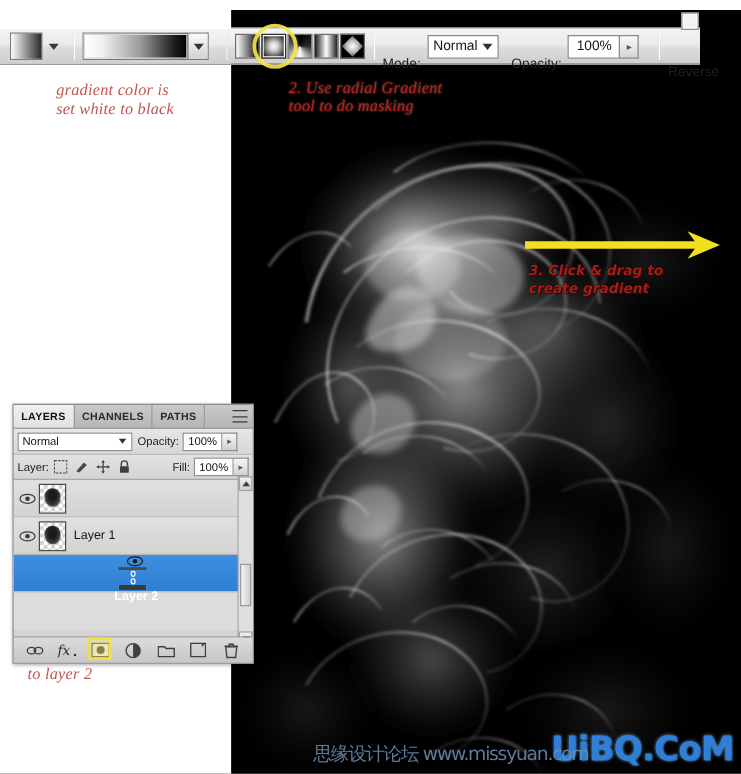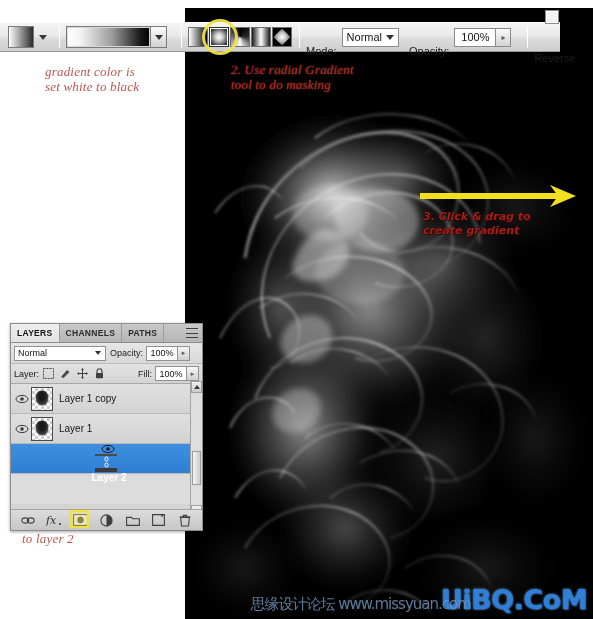--- a/index.html
+++ b/index.html
@@ -499,21 +499,20 @@
     <div class="layer-row">
       <span class="eye">
         <svg width="14" height="10" viewBox="0 0 14 10">
             <ellipse cx="7" cy="5" rx="6" ry="3.6" fill="none" stroke="#3a3a3a" stroke-width="1"></ellipse>
             <circle cx="7" cy="5" r="1.8" fill="#3a3a3a"></circle>
           </svg>
       </span>
       <span class="thumb">
           <span class="blob"></span>
         </span>
-      <span class="layer-name">Layer 1 copy</span>
     </div>
 
     <div class="layer-row">
       <span class="eye">
         <svg width="14" height="10" viewBox="0 0 14 10">
             <ellipse cx="7" cy="5" rx="6" ry="3.6" fill="none" stroke="#3a3a3a" stroke-width="1"></ellipse>
             <circle cx="7" cy="5" r="1.8" fill="#3a3a3a"></circle>
           </svg>
       </span>
       <span class="thumb">

